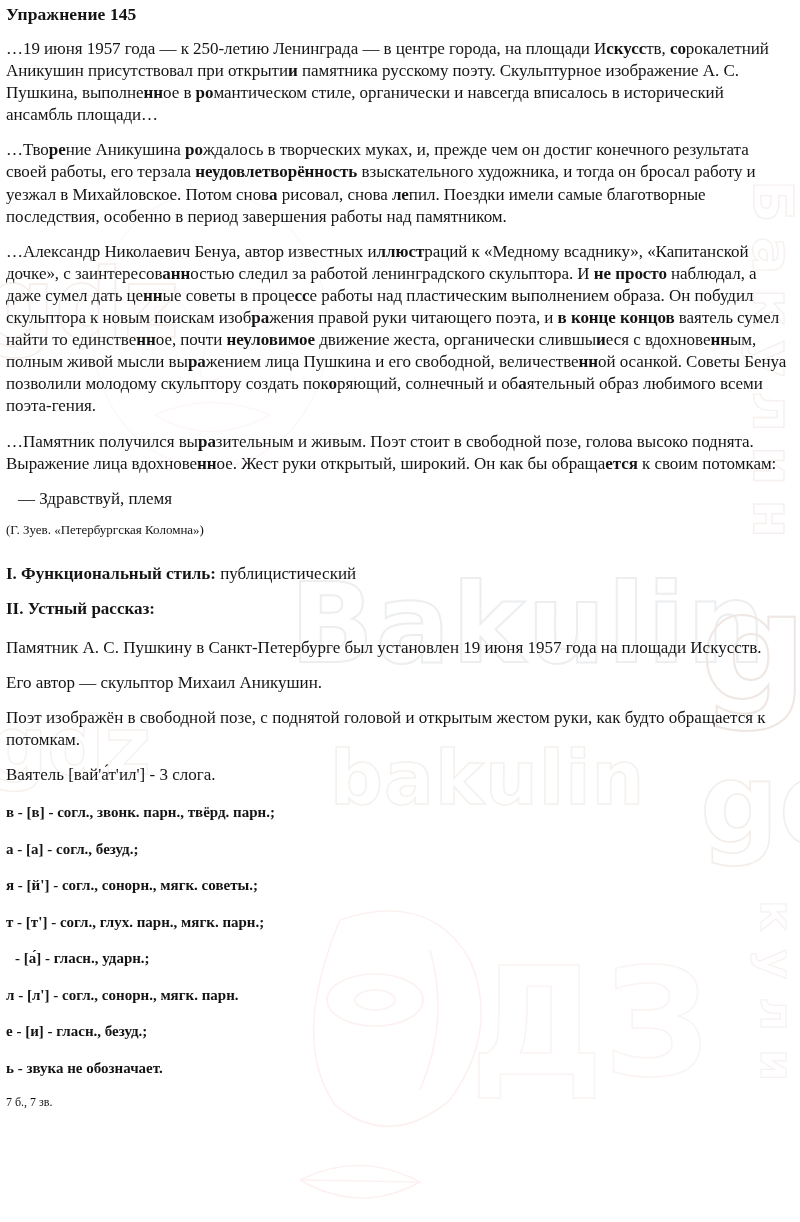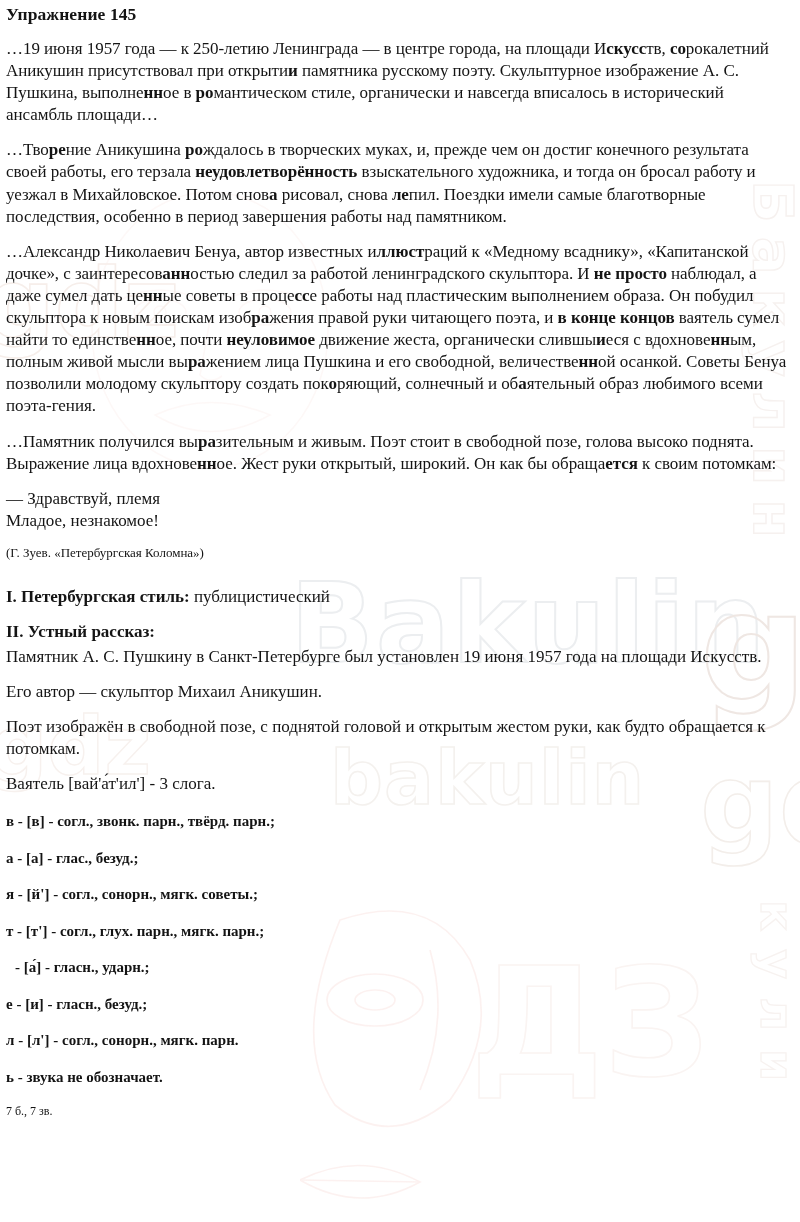--- a/index.html
+++ b/index.html
@@ -133,39 +133,39 @@
     margin: 0 0 13px 0;
     text-align: left;
     letter-spacing: -0.05px;
   }
 
   p.para b { font-weight: 700; }
 
   p.quote-line {
     font-size: 17px;
     line-height: 1.30;
-    margin: 0;
+    margin: 12px;
   }
   p.quote-line.last { margin-bottom: 13px; }
 
   p.source {
     font-size: 13px;
     line-height: 1.30;
     margin: 0 0 24px 0;
   }
 
   .section-head {
     font-size: 17px;
     line-height: 1.30;
     margin: 0 0 13px 0;
     font-weight: 400;
   }
   .section-head .lead { font-weight: 700; }
 
-  .section-head.tight { margin-bottom: 3px; }
+  .section-head.tight { margin-bottom: 17px; }
 
   p.answer {
     font-size: 17px;
     line-height: 1.30;
     margin: 0 0 13px 0;
   }
 
   p.phon-head {
     font-size: 17px;
     line-height: 1.30;
@@ -230,43 +230,42 @@
 <div id="content">
 
   <h1 class="page-title">Упражнение 145</h1>
 
   <p class="para"><span>…19 июня 1957 года — к 250-летию Ленинграда — в центре города, на площади И</span><b>скусс</b><span>тв, </span><b>со</b><span>рокалетний Аникушин присутствовал при открыти</span><b>и</b><span> памятника русскому поэту. Скульптурное изображение А. С. Пушкина, выполне</span><b>нн</b><span>ое в </span><b>ро</b><span>мантическом стиле, органически и навсегда вписалось в исторический ансамбль площади…</span></p>
   <p class="para"><span>…Тво</span><b>ре</b><span>ние Аникушина </span><b>ро</b><span>ждалось в творческих муках, и, прежде чем он достиг конечного результата своей работы, его терзала </span><b>неудовлетворённость</b><span> взыскательного художника, и тогда он бросал работу и уезжал в Михайловское. Потом снов</span><b>а</b><span> рисовал, снова </span><b>ле</b><span>пил. Поездки имели самые благотворные последствия, особенно в период завершения работы над памятником.</span></p>
   <p class="para"><span>…Александр Николаевич Бенуа, автор известных и</span><b>ллюст</b><span>раций к «Медному всаднику», «Капитанской дочке», с заинтересов</span><b>анн</b><span>остью следил за работой ленинградского скульптора. И </span><b>не просто</b><span> наблюдал, а даже сумел дать це</span><b>нн</b><span>ые советы в проце</span><b>сс</b><span>е работы над пластическим выполнением образа. Он побудил скульптора к новым поискам изоб</span><b>ра</b><span>жения правой руки читающего поэта, и </span><b>в конце концов</b><span> ваятель сумел найти то единстве</span><b>нн</b><span>ое, почти </span><b>неуловимое</b><span> движение жеста, органически слившы</span><b>и</b><span>еся с вдохнове</span><b>нн</b><span>ым, полным живой мысли вы</span><b>ра</b><span>жением лица Пушкина и его свободной, величестве</span><b>нн</b><span>ой осанкой. Советы Бенуа позволили молодому скульптору создать пок</span><b>о</b><span>ряющий, солнечный и об</span><b>а</b><span>ятельный образ любимого всеми поэта-гения.</span></p>
   <p class="para"><span>…Памятник получился вы</span><b>ра</b><span>зительным и живым. Поэт стоит в свободной позе, голова высоко поднята. Выражение лица вдохнове</span><b>нн</b><span>ое. Жест руки открытый, широкий. Он как бы обраща</span><b>ется</b><span> к своим потомкам:</span></p>
 
   <p class="quote-line">— Здравствуй, племя</p>
-  <p class="quote-line last">Младое, незнакомое!</p>
 
   <p class="source">(Г. Зуев. «Петербургская Коломна»)</p>
 
   <p class="section-head">
-    <span class="lead">I. Петербургская стиль:</span><span> публицистический</span>
+    <span class="lead">I. Функциональный стиль:</span><span> публицистический</span>
   </p>
 
   <p class="section-head tight">
     <span class="lead">II. Устный рассказ:</span>
   </p>
 
   <p class="answer">Памятник А. С. Пушкину в Санкт-Петербурге был установлен 19 июня 1957 года на площади Искусств.</p>
   <p class="answer">Его автор — скульптор Михаил Аникушин.</p>
   <p class="answer">Поэт изображён в свободной позе, с поднятой головой и открытым жестом руки, как будто обращается к потомкам.</p>
 
   <p class="phon-head">Ваятель [вай'а́т'ил'] - 3 слога.</p>
 
   <div>
       <p class="phon-line">в - [в] - согл., звонк. парн., твёрд. парн.;</p>
-      <p class="phon-line">а - [а] - глас., безуд.;</p>
+      <p class="phon-line">а - [а] - согл., безуд.;</p>
       <p class="phon-line">я - [й'] - согл., сонорн., мягк. советы.;</p>
       <p class="phon-line">т - [т'] - согл., глух. парн., мягк. парн.;</p>
       <p class="phon-line indent">- [а́] - гласн., ударн.;</p>
+      <p class="phon-line">л - [л'] - согл., сонорн., мягк. парн.</p>
       <p class="phon-line">е - [и] - гласн., безуд.;</p>
-      <p class="phon-line">л - [л'] - согл., сонорн., мягк. парн.</p>
       <p class="phon-line">ь - звука не обозначает.</p>
     </div>
 
   <p class="phon-total">7 б., 7 зв.</p>
 </div>
 
 </body></html>

